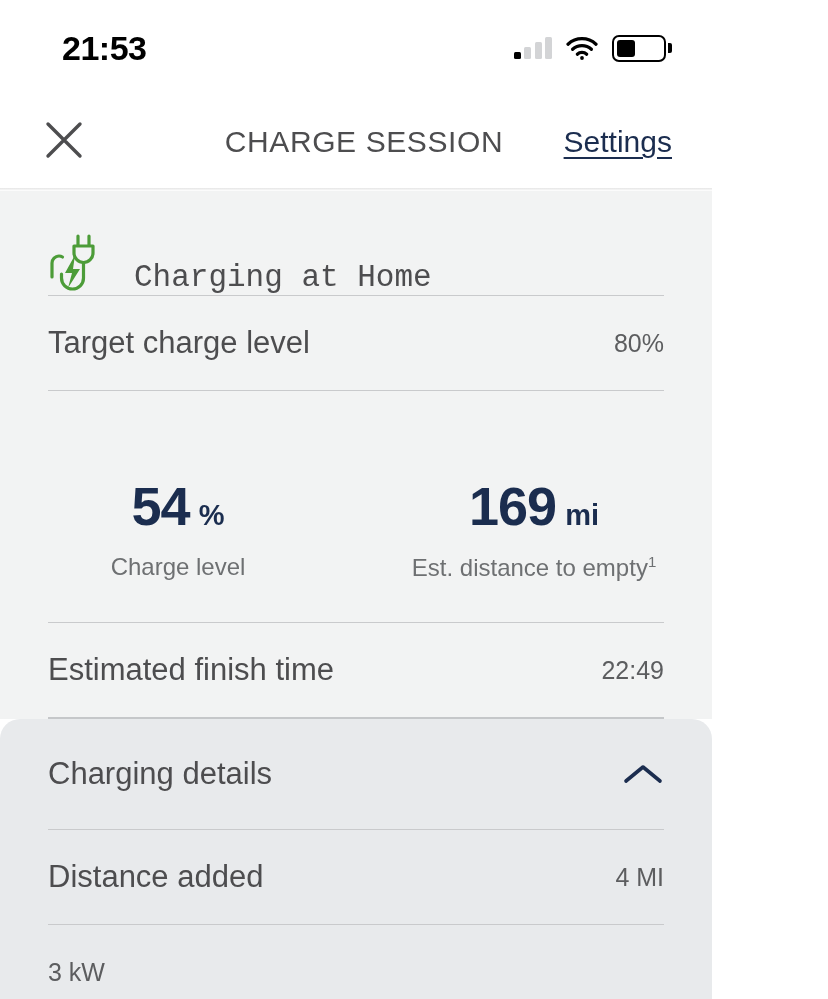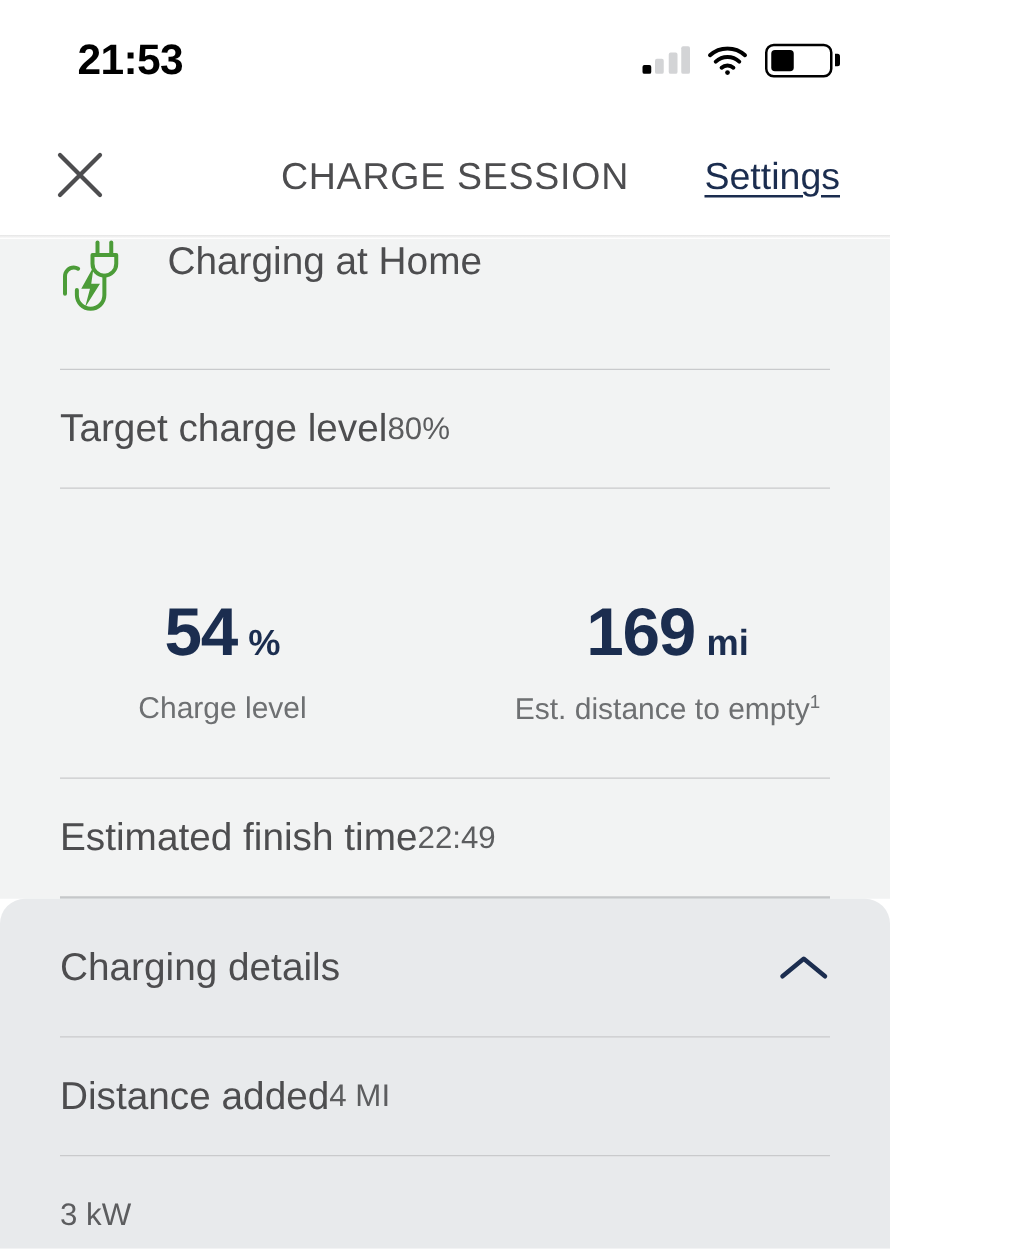--- a/index.html
+++ b/index.html
@@ -137,23 +137,24 @@
     flex-direction: column;
     overflow: hidden;
   }
   .section-light { background: #f2f3f3; }
   .section-dark  { background: #e8eaec; }
 
   .pad { padding: 0 48px; }
 
   .status-row {
     display: flex;
-    align-items: flex-start;
+    align-items: flex-end;
     gap: 30px;
     height: 104px;
+    font-family: Liberation Mono, monospace;
   }
   .plug-icon { width: 56px; height: 62px; display:block; flex: 0 0 auto; }
   .status-text {
     font-size: 31px;
     color: #4d4d4f;
   }
 
   .divider {
     height: 1px;
     background: #c9cacc;
@@ -161,21 +162,21 @@
   }
   .divider-strong {
     height: 2px;
     background: #c5c7c9;
     margin: 0 48px;
   }
 
   .kv-row {
     display: flex;
     align-items: center;
-    justify-content: flex-start;
+    justify-content: space-between;
     height: 94px;
   }
   .kv-label {
     font-size: 31px;
     color: #4d4d4f;
   }
   .kv-value {
     font-size: 25px;
     color: #5c5d5f;
   }

